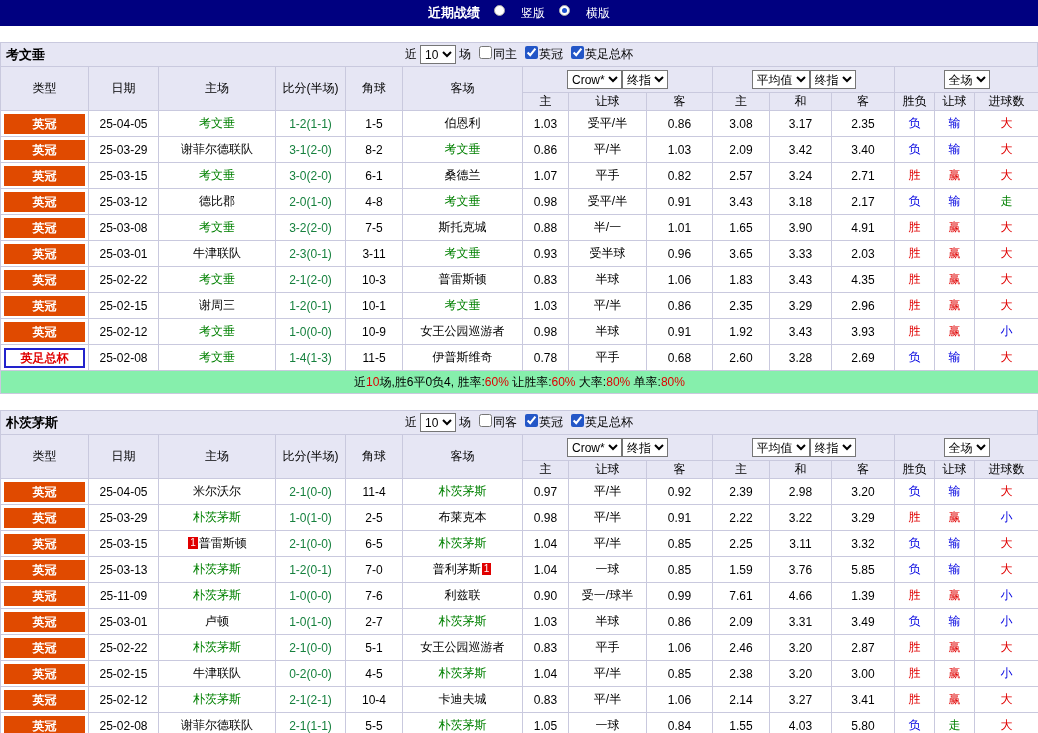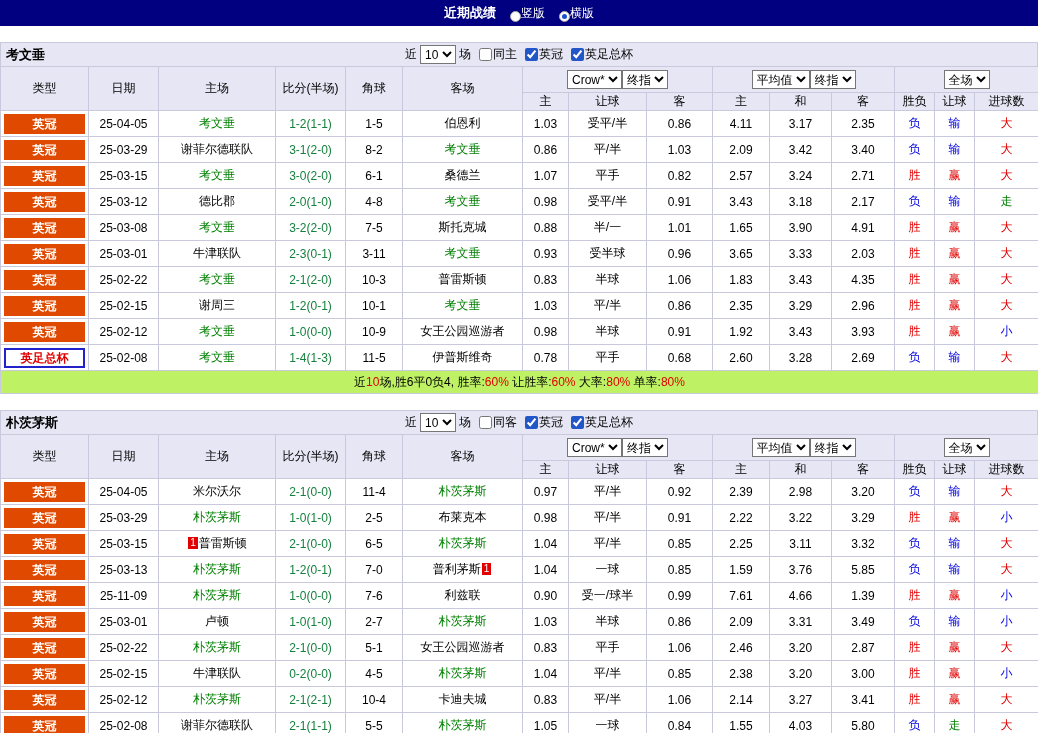--- a/index.html
+++ b/index.html
@@ -9,21 +9,21 @@
     font-family: "Liberation Sans", "DejaVu Sans", sans-serif;
     font-size: 12px;
     color: #000;
   }
   
   .titlebar {
     height: 26px; background: #000080; color: #fff;
     display: flex; align-items: center; justify-content: center; gap: 14px;
   }
   .titlebar .title { font-weight: bold; font-size: 13px; }
-  .radio-opt { display: inline-flex; align-items: flex-end; gap: 0; cursor: pointer; }
+  .radio-opt { display: inline-flex; align-items: flex-start; gap: 16px; cursor: pointer; }
   .radio {
     width: 11px; height: 11px; border-radius: 50%;
     background: #fff; border: 1px solid #aaa; display: inline-block; position: relative;
   }
   .radio.sel::after {
     content: ""; position: absolute; left: 2px; top: 2px;
     width: 5px; height: 5px; border-radius: 50%; background: #1a4fd0;
   }
   
   .section { margin-top: 16px; }
@@ -36,29 +36,29 @@
     position: absolute; left: 50%; transform: translateX(-50%);
     display: flex; align-items: center; gap: 3px; white-space: nowrap;
   }
   .filters select, thead select {
     height: 19px; font-size: 12px; font-family: inherit;
     border: 1px solid #767676; background: #fff;
   }
   .filters input[type=checkbox] {
     width: 13px; height: 13px; accent-color: #2356c7; margin: 0 1px 0 5px; vertical-align: middle;
   }
-  .filters label { display: inline-flex; align-items: center; cursor: pointer; }
+  .filters label { display: inline-flex; align-items: flex-start; cursor: pointer; }
   
   table { border-collapse: collapse; table-layout: fixed; width: 1038px; }
   th, td { border: 1px solid #c9c9de; text-align: center; overflow: hidden; white-space: nowrap; }
   thead th { background: #e6e6f4; font-weight: normal; }
   thead tr.h1 th { height: 26px; }
   thead tr.h2 th { height: 18px; }
   tbody td { height: 26px; background: #fff; }
-  tfoot td { height: 23px; background: #bef264; }
+  tfoot td { height: 23px; background: #86efac; }
   .sel-wrap { display: flex; justify-content: center; align-items: center; }
   
   .badge { display: block; margin: 2px 3px; font-weight: bold; }
   .badge.league { background: #e04a00; color: #fff; line-height: 20px; }
   .badge.cup { background: #fff; color: #e00000; border: 2px solid #2222cc; line-height: 16px; }
   .card-badge {
     display: inline-block; background: #e00000; color: #fff;
     font-size: 10px; line-height: 12px; padding: 0 2px; margin: 0 1px; vertical-align: 1px;
   }
   
@@ -167,21 +167,21 @@
             <span class="badge league">英冠</span>
           </td>
           <td>25-04-05</td>
           <td><span class="team-focus">考文垂</span></td>
           <td class="score">1-2(1-1)</td>
           <td>1-5</td>
           <td><span class="team">伯恩利</span></td>
           <td>1.03</td>
           <td>受平/半</td>
           <td>0.86</td>
-          <td>4.11</td>
+          <td>3.08</td>
           <td>3.17</td>
           <td>2.35</td>
           <td><span class="c-blue">负</span></td>
           <td><span class="c-blue">输</span></td>
           <td><span class="c-red">大</span></td>
         </tr>
         <tr>
           <td class="type-cell">
             <span class="badge league">英冠</span>
           </td>

